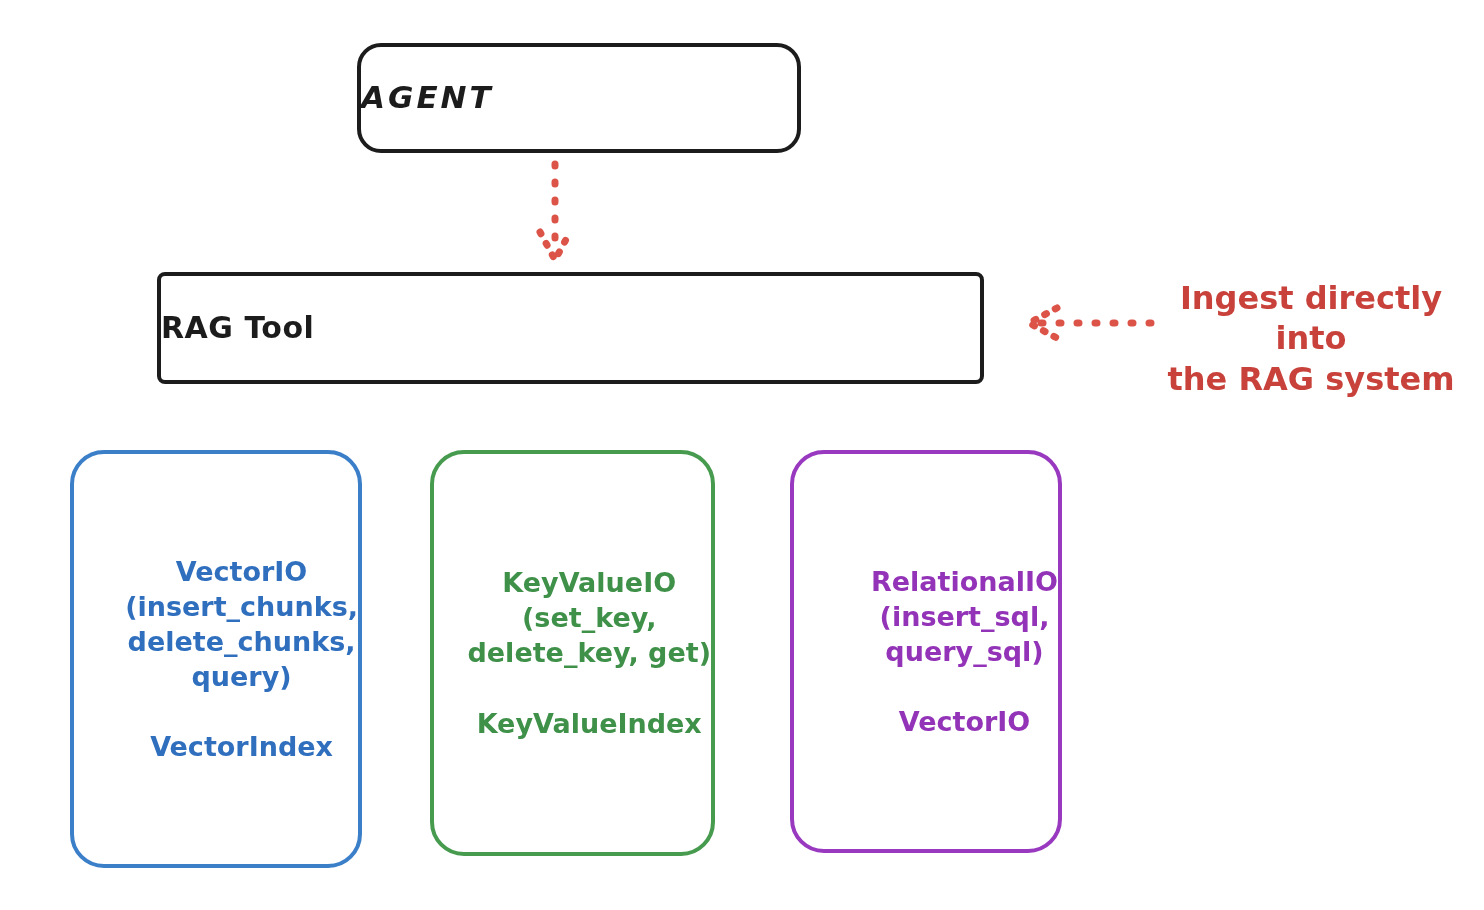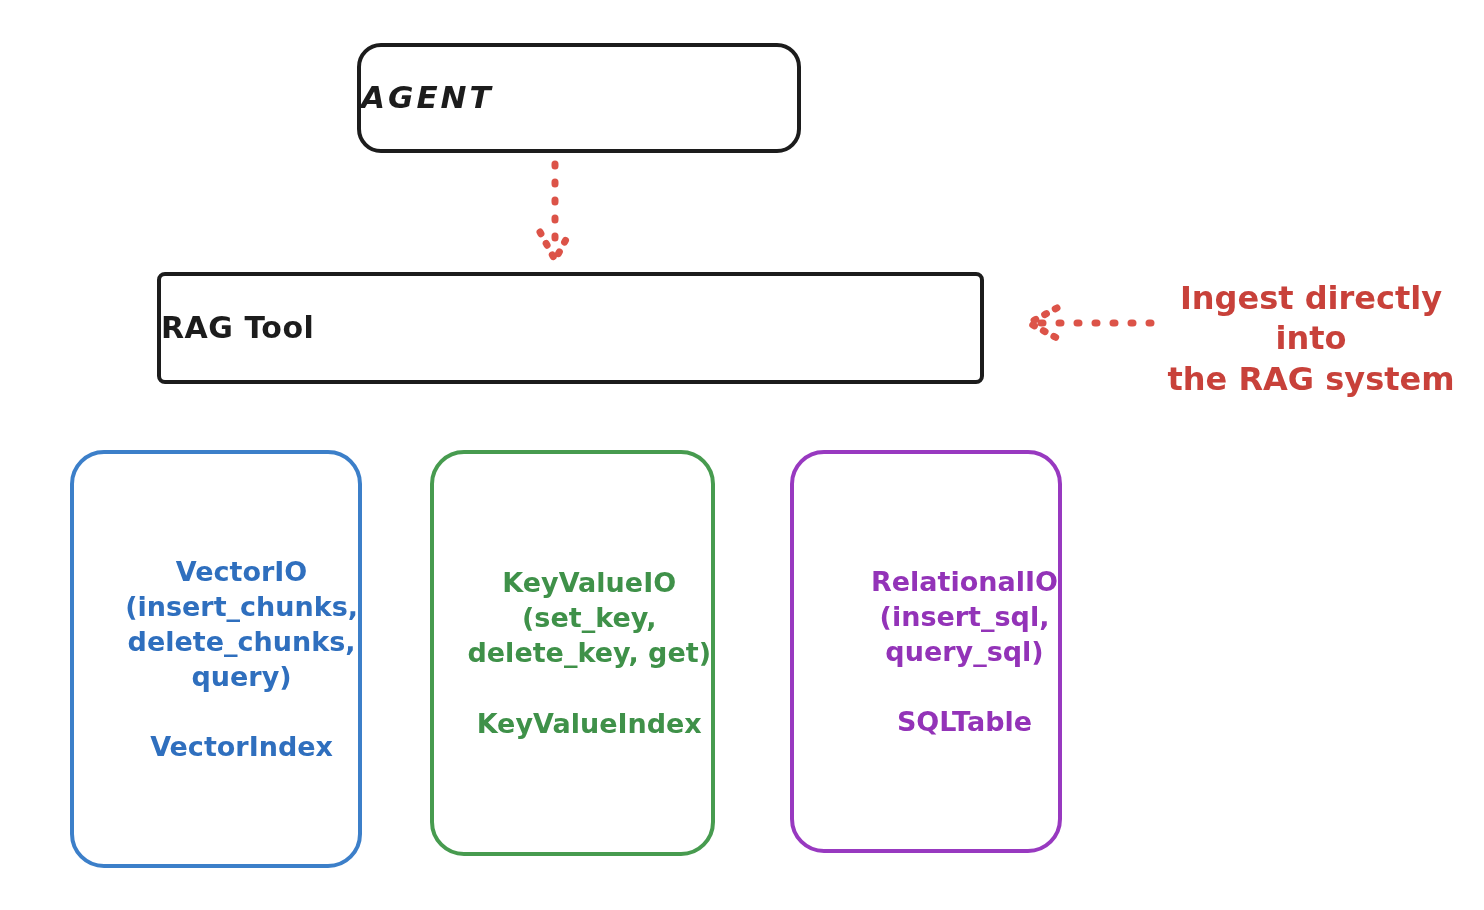--- a/index.html
+++ b/index.html
@@ -181,16 +181,16 @@
 delete_key, get)
 
 KeyValueIndex</span>
   </div>
 
   <div class="node backend-box" id="relationalio-box">
     <span class="node-label">RelationalIO
 (insert_sql,
 query_sql)
 
-SQLTable</span>
+VectorIO</span>
   </div>
 
 </div>
 
 </body></html>

